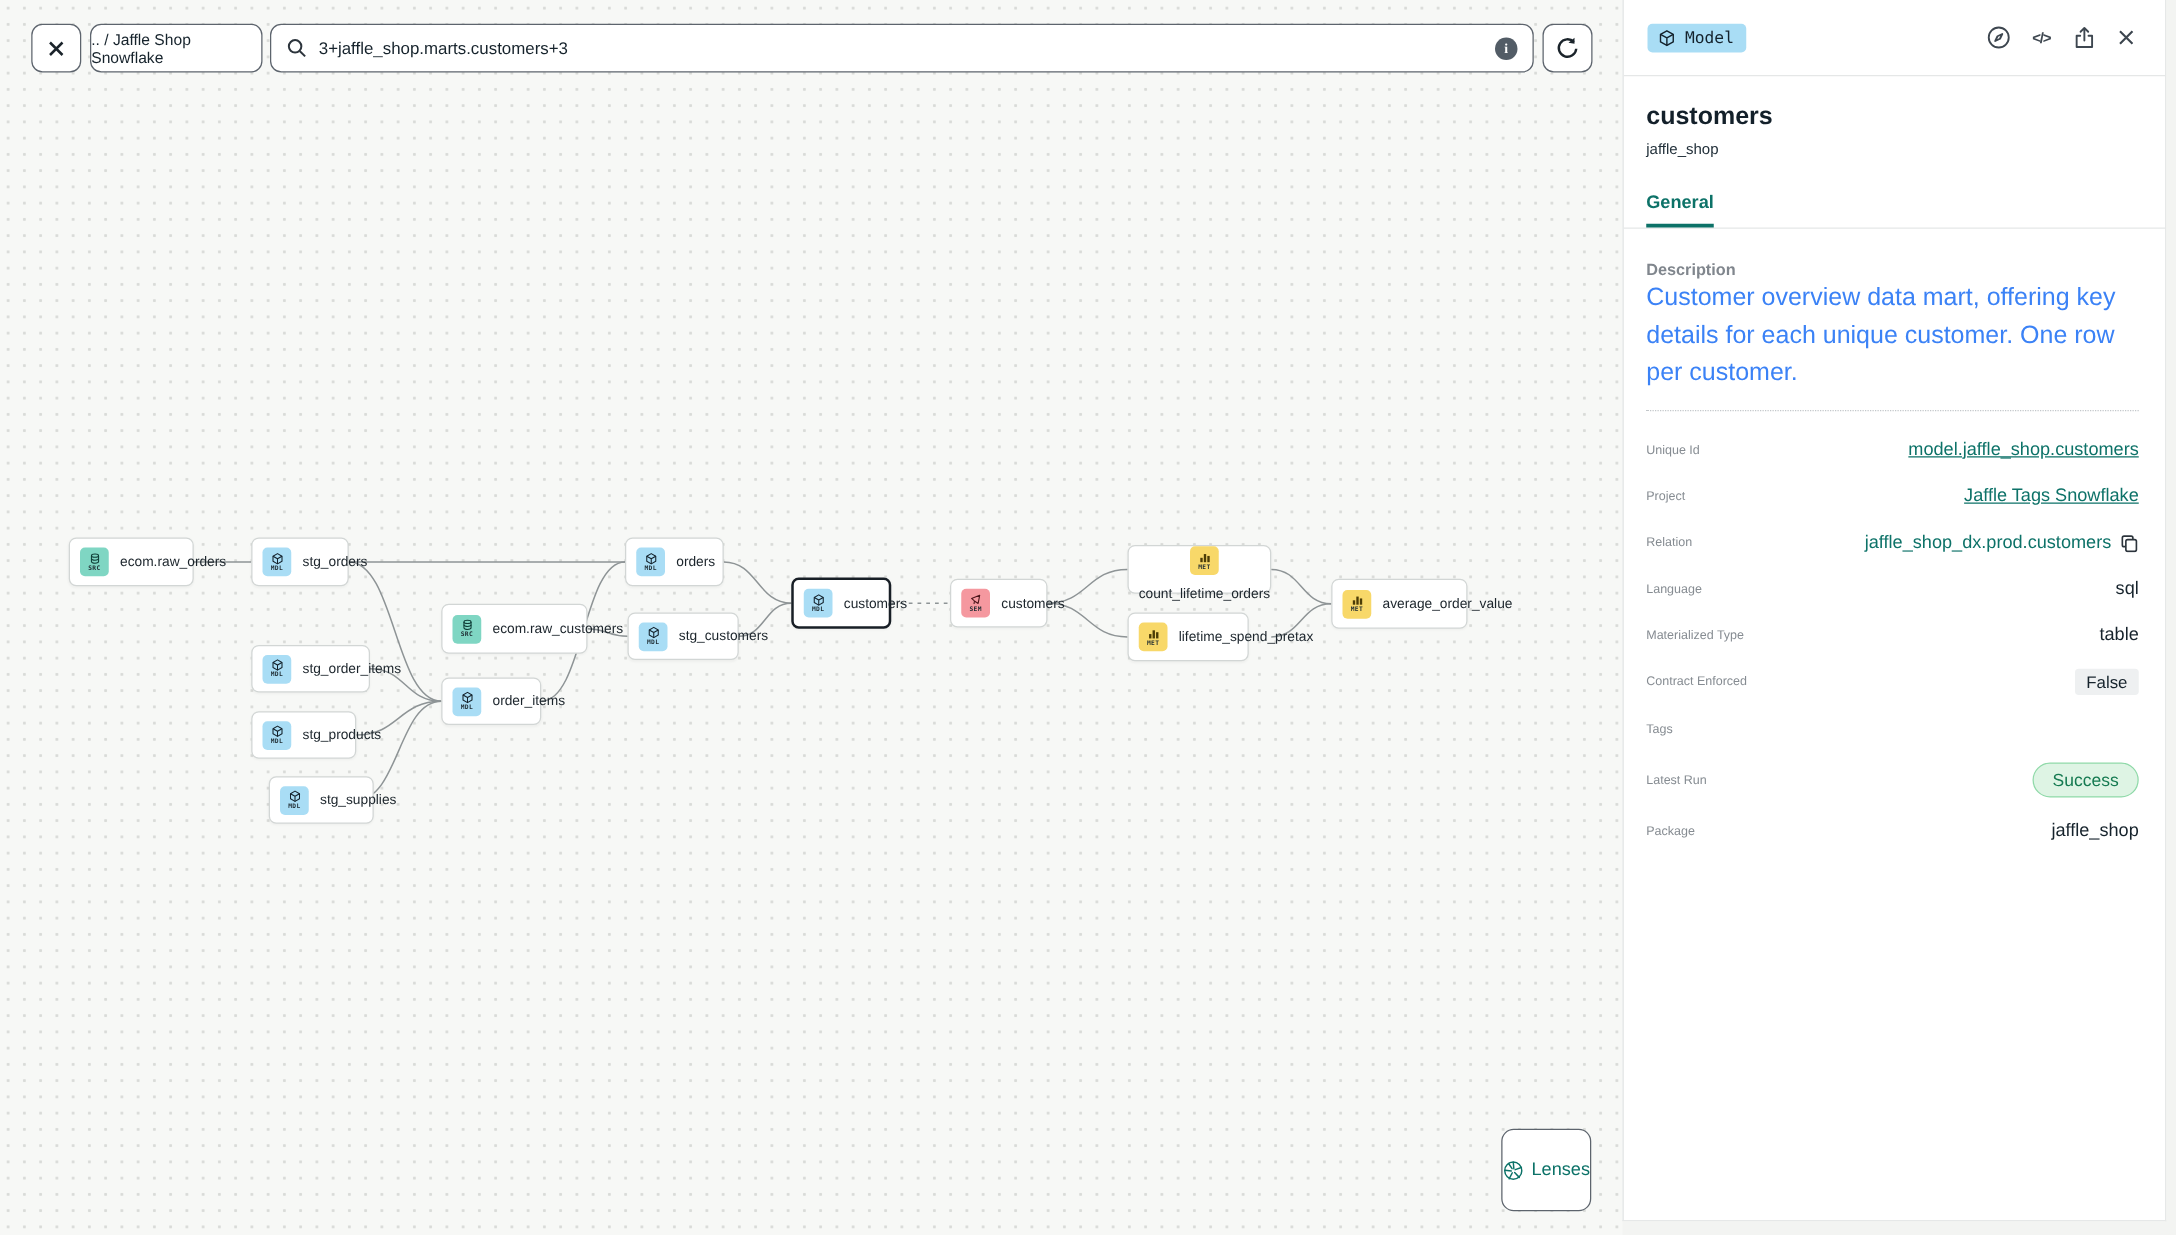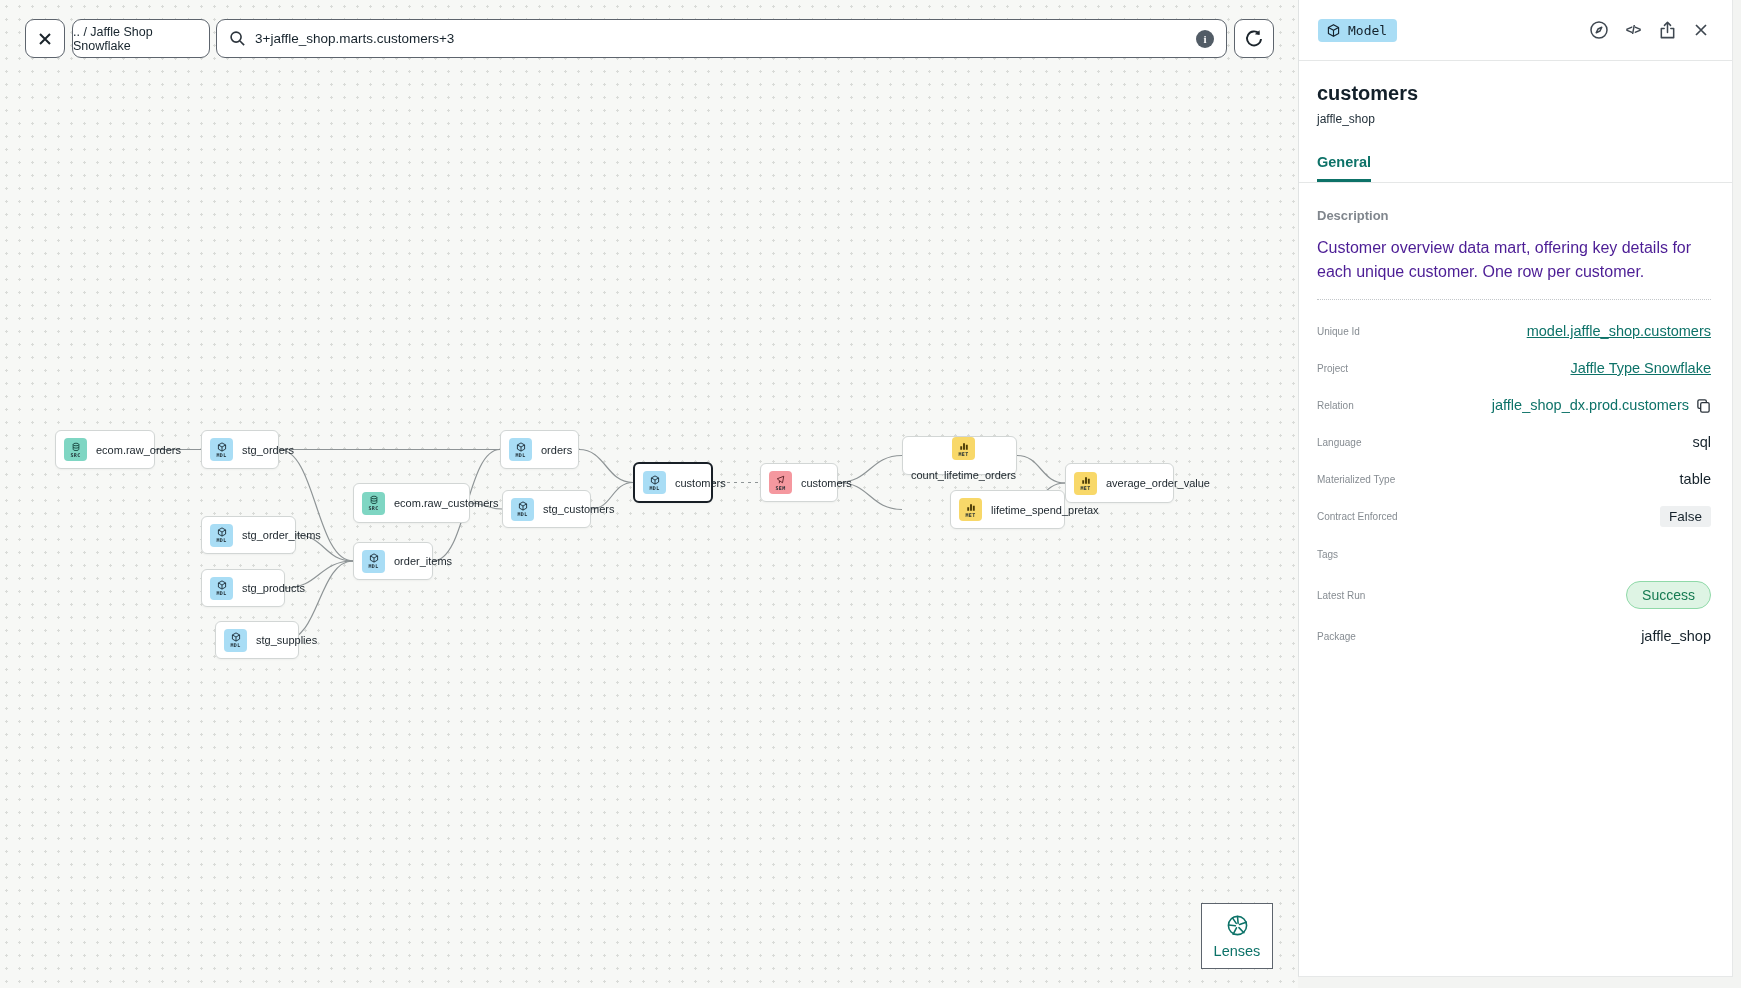--- a/index.html
+++ b/index.html
@@ -56,22 +56,22 @@
   .nbadge svg { width:10px; height:10px; display:block; }
   .nbadge .ntype { font-size:5px; font-weight:bold; letter-spacing:.3px; color:#1d2a30; line-height:5px; margin-top:1px; font-family:"DejaVu Sans Mono", monospace;}
   .nbadge.SRC { background:#7fd6c3; }
   .nbadge.MDL { background:#a9ddf5; }
   .nbadge.SEM { background:#f5989f; }
   .nbadge.MET { background:#f8d869; }
 
   
   .lenses-btn {
     position:absolute; left:1201px; top:903px; width:72px; height:66px;
-    background:#fff; border:1px solid #5d646d; border-radius:0;
-    display:flex; flex-direction:column; align-items:center; justify-content:center;
+    background:#fff; border:1px solid #5d646d; border-radius:10px;
+    display:flex; flex-direction:row; align-items:center; justify-content:center;
     gap:6px; cursor:pointer;
   }
   .lenses-btn span { color:#0c7268; font-size:14.5px; }
 
   
   .panel {
     position:absolute; left:1298px; top:0; width:435px; height:977px;
     background:#fff; border-left:1px solid #e0e3e3; border-right:1px solid #e6e8e8;
     border-bottom:1px solid #e6e8e8;
   }
@@ -96,21 +96,21 @@
     margin:27px -21px 0 -18px; padding:0 21px 0 18px;
     border-bottom:1px solid #e5e7e7;
   }
   .tab {
     display:inline-block; font-size:14.5px; font-weight:bold; color:#0d7268;
     padding-bottom:9px; border-bottom:3px solid #0d7268; cursor:pointer;
   }
 
   .desc-label { margin-top:25px; font-size:13px; font-weight:bold; color:#80868d; }
   .desc-text {
-    margin-top:13px; font-size:16px; line-height:1.5; color:#4c1d95;
+    margin-top:0; font-size:20px; line-height:1.5; color:#3b82f6;
     padding-bottom:15px; border-bottom:1px dotted #c3c7ca;
   }
 
   .fields { margin-top:21px; }
   .frow { display:flex; justify-content:space-between; align-items:center; margin-bottom:17px; min-height:20px; }
   .flabel { font-size:10px; color:#868c92; }
   .fvalue { font-size:14.5px; color:#16232c; text-align:right; }
   .fvalue a { color:#0d7268;margin-top:12px; }
   .fvalue.teal { color:#0d7268; display:flex; align-items:center; gap:7px; }
   .chip { background:#eef0f1; border-radius:3px; padding:3px 9px; font-size:13.5px; color:#16232c; }
@@ -282,21 +282,21 @@
             <g fill="#4c3c06">
               <rect x="2.5" y="10.5" width="3.8" height="7"></rect>
               <rect x="8.1" y="4.5" width="3.8" height="13"></rect>
               <rect x="13.7" y="7.5" width="3.8" height="10"></rect>
             </g>
           </svg>
           <span class="ntype">MET</span>
         </span>
         <span class="node-label">count_lifetime_orders</span>
       </div>
-      <div class="node" style="left: 902px; top: 490px; width: 115px; height: 39px; margin-left: 48px;">
+      <div class="node" style="left: 902px; top: 490px; width: 97px; height: 39px;">
         <span class="nbadge MET">
           <svg viewBox="0 0 20 20">
             <g fill="#4c3c06">
               <rect x="2.5" y="10.5" width="3.8" height="7"></rect>
               <rect x="8.1" y="4.5" width="3.8" height="13"></rect>
               <rect x="13.7" y="7.5" width="3.8" height="10"></rect>
             </g>
           </svg>
           <span class="ntype">MET</span>
         </span>
@@ -399,21 +399,21 @@
     <div class="desc-label">Description</div>
     <div class="desc-text">Customer overview data mart, offering key details for each unique customer. One row per customer.</div>
 
     <div class="fields" id="fields">
         <div class="frow">
           <span class="flabel">Unique Id</span>
           <span class="fvalue"><a href="#">model.jaffle_shop.customers</a></span>
         </div>
         <div class="frow">
           <span class="flabel">Project</span>
-          <span class="fvalue"><a href="#">Jaffle Type Snowflake</a></span>
+          <span class="fvalue"><a href="#">Jaffle Tags Snowflake</a></span>
         </div>
         <div class="frow">
           <span class="flabel">Relation</span>
           <span class="fvalue teal">jaffle_shop_dx.prod.customers
            <span class="copy-icon">
            <svg width="15" height="15" viewBox="0 0 16 16">
                 <g fill="none" stroke="#2c343c" stroke-width="1.4">
            <rect x="5" y="5" width="9" height="10" rx="1.5"></rect>
                   <path d="M11 5 V3.5 A1.5 1.5 0 0 0 9.5 2 H3.5 A1.5 1.5 0 0 0 2 3.5 V9.5 A1.5 1.5 0 0 0 3.5 11 H5"></path>
                 </g>

